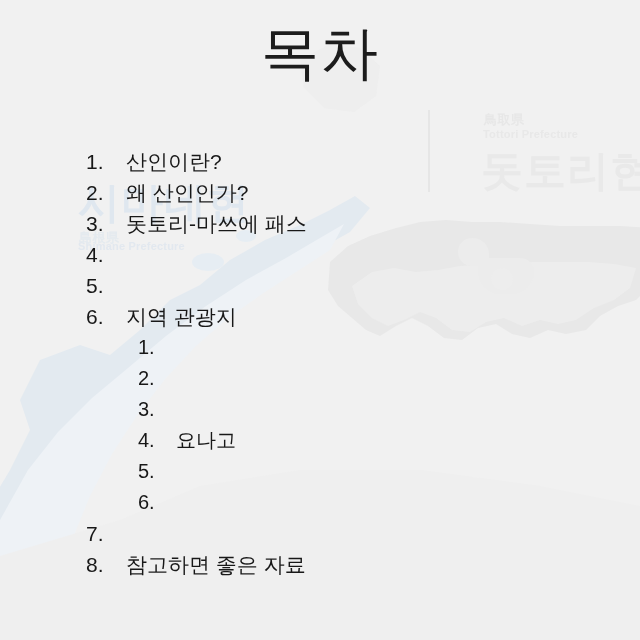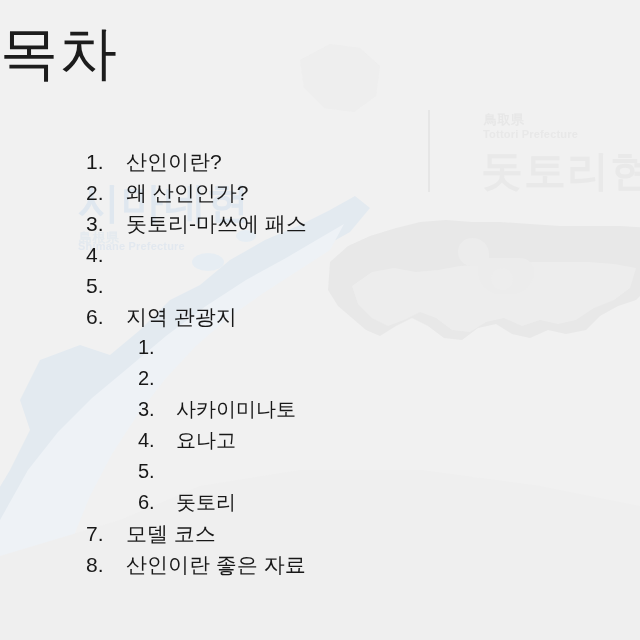--- a/index.html
+++ b/index.html
@@ -71,21 +71,21 @@
   #wm-shimane .wm-jp { color: #e4eaef; }
   #wm-shimane .wm-en { color: #e2e8ef; }
   #wm-shimane .wm-kr { color: #dfe7ef; }
 
   
   #title {
     position: absolute;
     top: 18px;
     left: 0;
     width: 640px;
-    text-align: left;
+    text-align: center;
     font-size: 58px;
     font-weight: 400;
     color: #1c1c1c;
     letter-spacing: 1px;
     line-height: 1.2;
   }
 
   
   #toc {
     position: absolute;
@@ -200,37 +200,34 @@
     </div>
 
     <div class="toc-row level-2">
       <span class="toc-num">1.</span>
     </div>
     <div class="toc-row level-2">
       <span class="toc-num">2.</span>
     </div>
     <div class="toc-row level-2">
       <span class="toc-num">3.</span>
-      <span class="toc-label">사카이미나토</span>
     </div>
     <div class="toc-row level-2">
       <span class="toc-num">4.</span>
       <span class="toc-label">요나고</span>
     </div>
     <div class="toc-row level-2">
       <span class="toc-num">5.</span>
     </div>
     <div class="toc-row level-2">
       <span class="toc-num">6.</span>
-      <span class="toc-label">돗토리</span>
     </div>
 
     <div class="toc-row level-1">
       <span class="toc-num">7.</span>
-      <span class="toc-label">모델 코스</span>
     </div>
     <div class="toc-row level-1">
       <span class="toc-num">8.</span>
-      <span class="toc-label">산인이란 좋은 자료</span>
+      <span class="toc-label">참고하면 좋은 자료</span>
     </div>
 
   </div>
 </div>
 
 </body></html>

